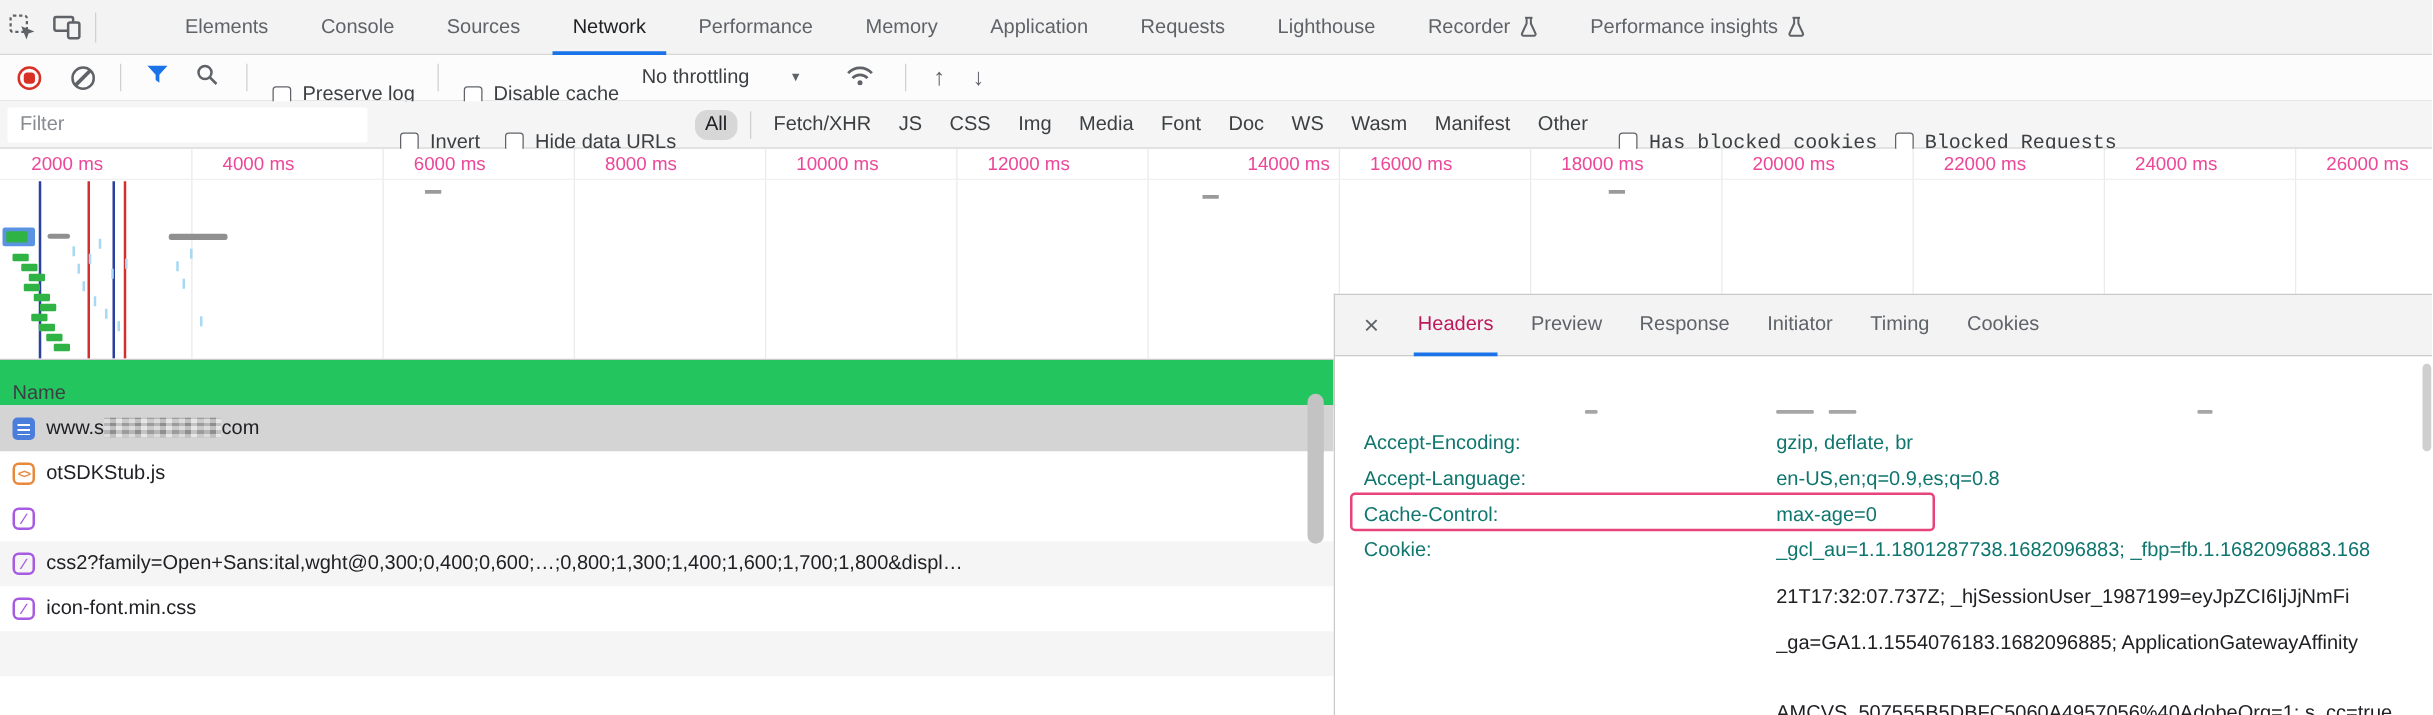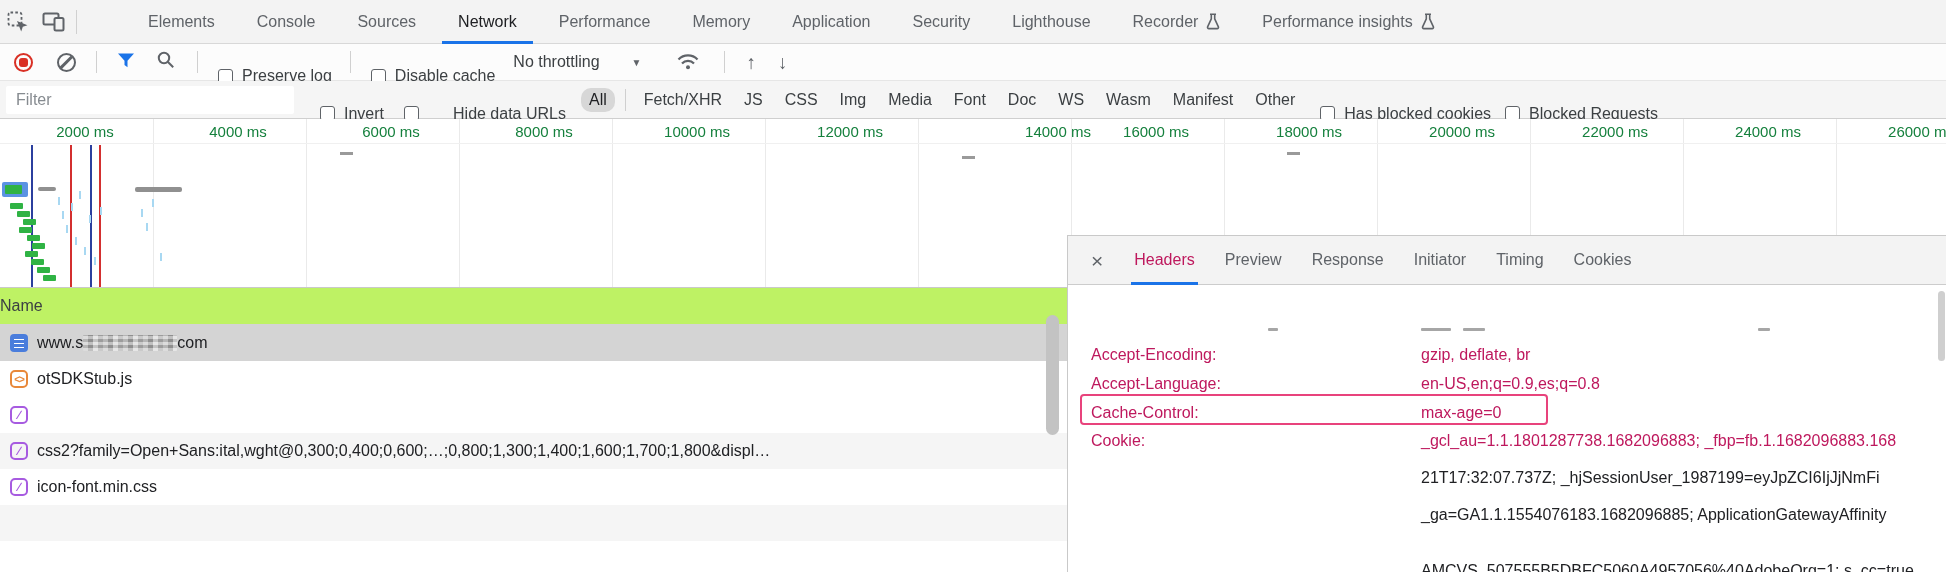--- a/index.html
+++ b/index.html
@@ -38,39 +38,39 @@
   .caret { font-size:10px; color:#5f6368; margin-left:32px; }
   .wifi { margin-left:34px; }
   .arrowbtn { font-size:19px; color:#5f6368; margin-left:22px; line-height:1; }
 
   
   .filterbar { position:absolute; top:81px; left:0; width:100%; height:38px; background:#f5f5f5;
                border-bottom:1px solid #cfcfcf; display:flex; align-items:center; }
   .filter-input { width:288px; height:28px; margin-left:6px; border:none; outline:none; background:#fff;
                   font-family:"Liberation Sans",sans-serif; font-size:16px; color:#202124; padding:0 10px; border-radius:2px; }
   .filter-input::placeholder { color:#868b90; }
-  .fb-cb1 { margin-left:26px; } .fb-cb2 { margin-left:20px;gap:25px; }
+  .fb-cb1 { margin-left:26px; } .fb-cb2 { margin-left:20px; }
   .pills { display:flex; align-items:center; margin-left:12px; }
   .pill { padding:3px 8px; border-radius:10px; margin:0 3px; color:#3c4043; white-space:nowrap; }
   .pill.active { background:#d7d7d7; color:#202124; }
   .psep { width:1px; height:22px; background:#cfcfcf; margin:0 7px; }
-  .fb-right { margin-left:14px; }
+  .fb-right { margin-left:14px;font-family:Liberation Mono, monospace; }
 
   
   .overview { position:absolute; top:119px; left:0; width:100%; height:168px; background:#fff; overflow:hidden; }
   .ov-col { position:absolute; top:0; bottom:0; width:1px; background:#eaeaea; }
-  .ov-label { position:absolute; top:4px; width:120px; text-align:center; font-size:15px; color:#15803d; white-space:nowrap; }
+  .ov-label { position:absolute; top:4px; width:120px; text-align:left; font-size:15px; color:#ec4899; white-space:nowrap; }
   .ov-rule { position:absolute; top:24px; left:0; width:100%; height:1px; background:#f0f0f0; }
   .dec { position:absolute; }
 
   
   .leftpane { position:absolute; top:287px; left:0; width:1067px; height:285px; background:#fff;
               border-top:1px solid #c9c9c9; overflow:hidden; }
-  .lp-header { height:37px; background:#bef264; border-bottom:1px solid #d4d4d4; display:flex;
-               align-items:center; padding-left:0; color:#3c4043; }
+  .lp-header { height:37px; background:#22c55e; border-bottom:1px solid #d4d4d4; display:flex;
+               align-items:flex-end; padding-left:10px; color:#3c4043; }
   .lp-row { height:36px; display:flex; align-items:center; padding-left:10px; gap:9px;
             white-space:nowrap; overflow:hidden; color:#202124; }
   .lp-row.stripe { background:#f5f5f5; }
   .lp-row.selected { background:#d4d4d4; }
   .fico { width:18px; height:18px; border-radius:4px; flex:0 0 auto; display:flex;
           align-items:center; justify-content:center; }
   .fico.doc { background:#4a7ddc; }
   .fico.doc::after { content:""; width:10px; height:9px;
         background:repeating-linear-gradient(#fff 0 1.5px, transparent 1.5px 4px); }
   .fico.js { border:2px solid #e8883a; color:#e8883a; border-radius:5px; font-size:10px;
@@ -88,21 +88,21 @@
   
   .details { position:absolute; left:1067px; top:235px; width:879px; height:337px; background:#fff;
              border-left:1px solid #c9c9c9; border-top:1px solid #c9c9c9; overflow:hidden; }
   .dt-tabs { height:49px; background:#f3f3f3; border-bottom:1px solid #ccc; display:flex; align-items:center; }
   .dt-close { margin:0 16px 0 23px; font-size:21px; color:#5f6368; line-height:1; }
   .dt-tab { position:relative; height:49px; display:flex; align-items:center; margin:0 15px;
             color:#5f6368; white-space:nowrap; }
   .dt-tab.active { color:#be185d; }
   .dt-tab.active::after { content:""; position:absolute; left:-3px; right:-3px; bottom:0;
                           height:3px; background:#1a73e8; }
-  .hrow { position:absolute; left:23px; height:22px; white-space:nowrap; color:#be185d; }
+  .hrow { position:absolute; left:23px; height:22px; white-space:nowrap; color:#0f766e; }
   .hname { display:inline-block; width:330px; }
   .cline { position:absolute; left:353px; height:22px; white-space:nowrap; color:#202124; }
   .hl-box { position:absolute; left:12px; top:158px; width:468px; height:31px;
             border:2px solid #e8437c; border-radius:4px; }
   .sliver { position:absolute; height:3px; background:#5c5c5c; opacity:.55; border-radius:1px; }
   .dt-scrollbar { position:absolute; right:1px; top:55px; width:7px; height:70px;
                   background:#cfcfcf; border-radius:4px; }
 </style>
 </head>
 <body>
@@ -139,21 +139,21 @@
     <div class="main-tab">
         <span>Performance</span>
       </div>
     <div class="main-tab">
         <span>Memory</span>
       </div>
     <div class="main-tab">
         <span>Application</span>
       </div>
     <div class="main-tab">
-        <span>Security</span>
+        <span>Requests</span>
       </div>
     <div class="main-tab">
         <span>Lighthouse</span>
       </div>
     <div class="main-tab">
       <span>Recorder</span>
       <svg class="flask" width="14" height="17" viewBox="0 0 14 17">
         <path d="M4 1.2 h6 M5.3 1.2 v4.6 L1.6 13.8 a1.3 1.3 0 0 0 1.2 1.8 h8.4 a1.3 1.3 0 0 0 1.2-1.8 L8.7 5.8 V1.2" fill="none" stroke="#5f6368" stroke-width="1.6" stroke-linejoin="round"></path>
       </svg>
     </div>

